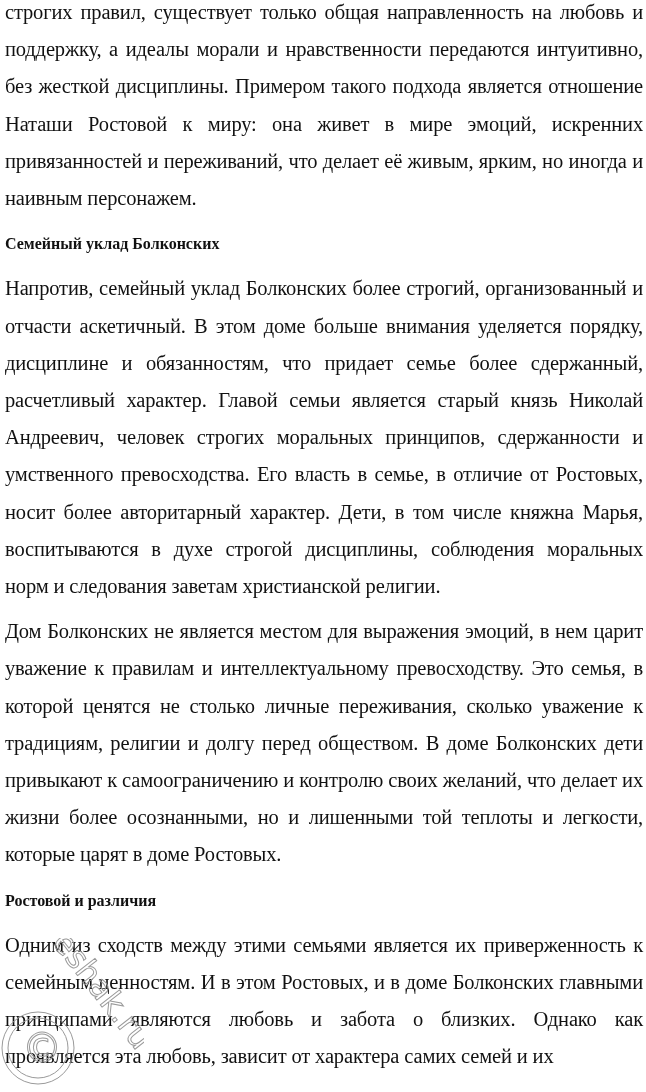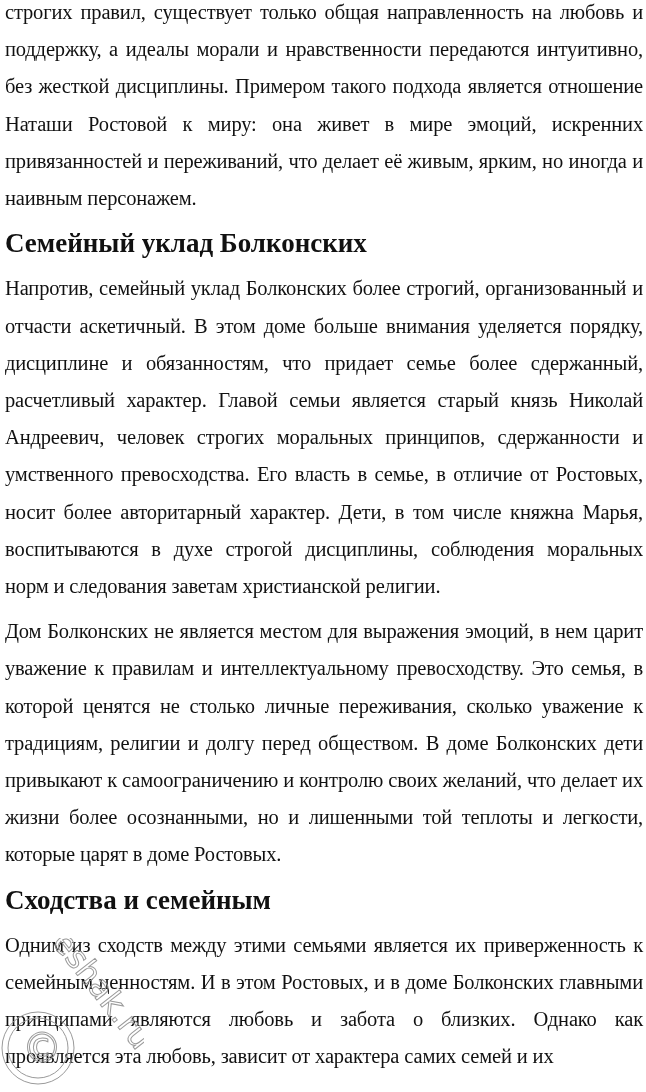--- a/index.html
+++ b/index.html
@@ -23,21 +23,21 @@
     }
     .para {
       font-size: 20.5px;
       line-height: 37.2px;
       text-align: justify;
       margin: 0 0 8px 0;
       letter-spacing: -0.15px;
       word-spacing: 0px;
     }
     .heading {
-      font-size: 27px;
+      font-size: 16px;
       font-weight: bold;
       line-height: 37.2px;
       margin: 0 0 8px 0;
     }
     .watermark {
       position: absolute;
       left: -6px;
       top: 938px;
       width: 150px;
       height: 154px;
@@ -45,21 +45,21 @@
     }
   </style>
 </head>
 <body>
 
 <div class="page">
   <p class="para">строгих правил, существует только общая направленность на любовь и поддержку, а идеалы морали и нравственности передаются интуитивно, без жесткой дисциплины. Примером такого подхода является отношение Наташи Ростовой к миру: она живет в мире эмоций, искренних привязанностей и переживаний, что делает её живым, ярким, но иногда и наивным персонажем.</p>
   <h2 class="heading">Семейный уклад Болконских</h2>
   <p class="para">Напротив, семейный уклад Болконских более строгий, организованный и отчасти аскетичный. В этом доме больше внимания уделяется порядку, дисциплине и обязанностям, что придает семье более сдержанный, расчетливый характер. Главой семьи является старый князь Николай Андреевич, человек строгих моральных принципов, сдержанности и умственного превосходства. Его власть в семье, в отличие от Ростовых, носит более авторитарный характер. Дети, в том числе княжна Марья, воспитываются в духе строгой дисциплины, соблюдения моральных норм и следования заветам христианской религии.</p>
   <p class="para">Дом Болконских не является местом для выражения эмоций, в нем царит уважение к правилам и интеллектуальному превосходству. Это семья, в которой ценятся не столько личные переживания, сколько уважение к традициям, религии и долгу перед обществом. В доме Болконских дети привыкают к самоограничению и контролю своих желаний, что делает их жизни более осознанными, но и лишенными той теплоты и легкости, которые царят в доме Ростовых.</p>
-  <h2 class="heading">Сходства и семейным</h2>
+  <h2 class="heading">Ростовой и различия</h2>
   <p class="para">Одним из сходств между этими семьями является их приверженность к семейным ценностям. И в этом Ростовых, и в доме Болконских главными принципами являются любовь и забота о близких. Однако как проявляется эта любовь, зависит от характера самих семей и их</p>
 </div>
 
 <div class="watermark">
   <svg width="150" height="154" viewBox="0 0 150 154">
     <g fill="none" stroke="#9a9a9a" stroke-width="1">
       <circle cx="44" cy="110" r="36"></circle>
       <circle cx="44" cy="110" r="30"></circle>
       <text x="28" y="124" font-size="40" font-family="DejaVu Sans, sans-serif" fill="none" stroke="#9a9a9a" stroke-width="1">©</text>
       <text x="8" y="30" font-size="32" font-family="DejaVu Sans, sans-serif" fill="none" stroke="#9a9a9a" stroke-width="1" transform="rotate(52 60 40) translate(10 -10)">reshak.ru</text>

